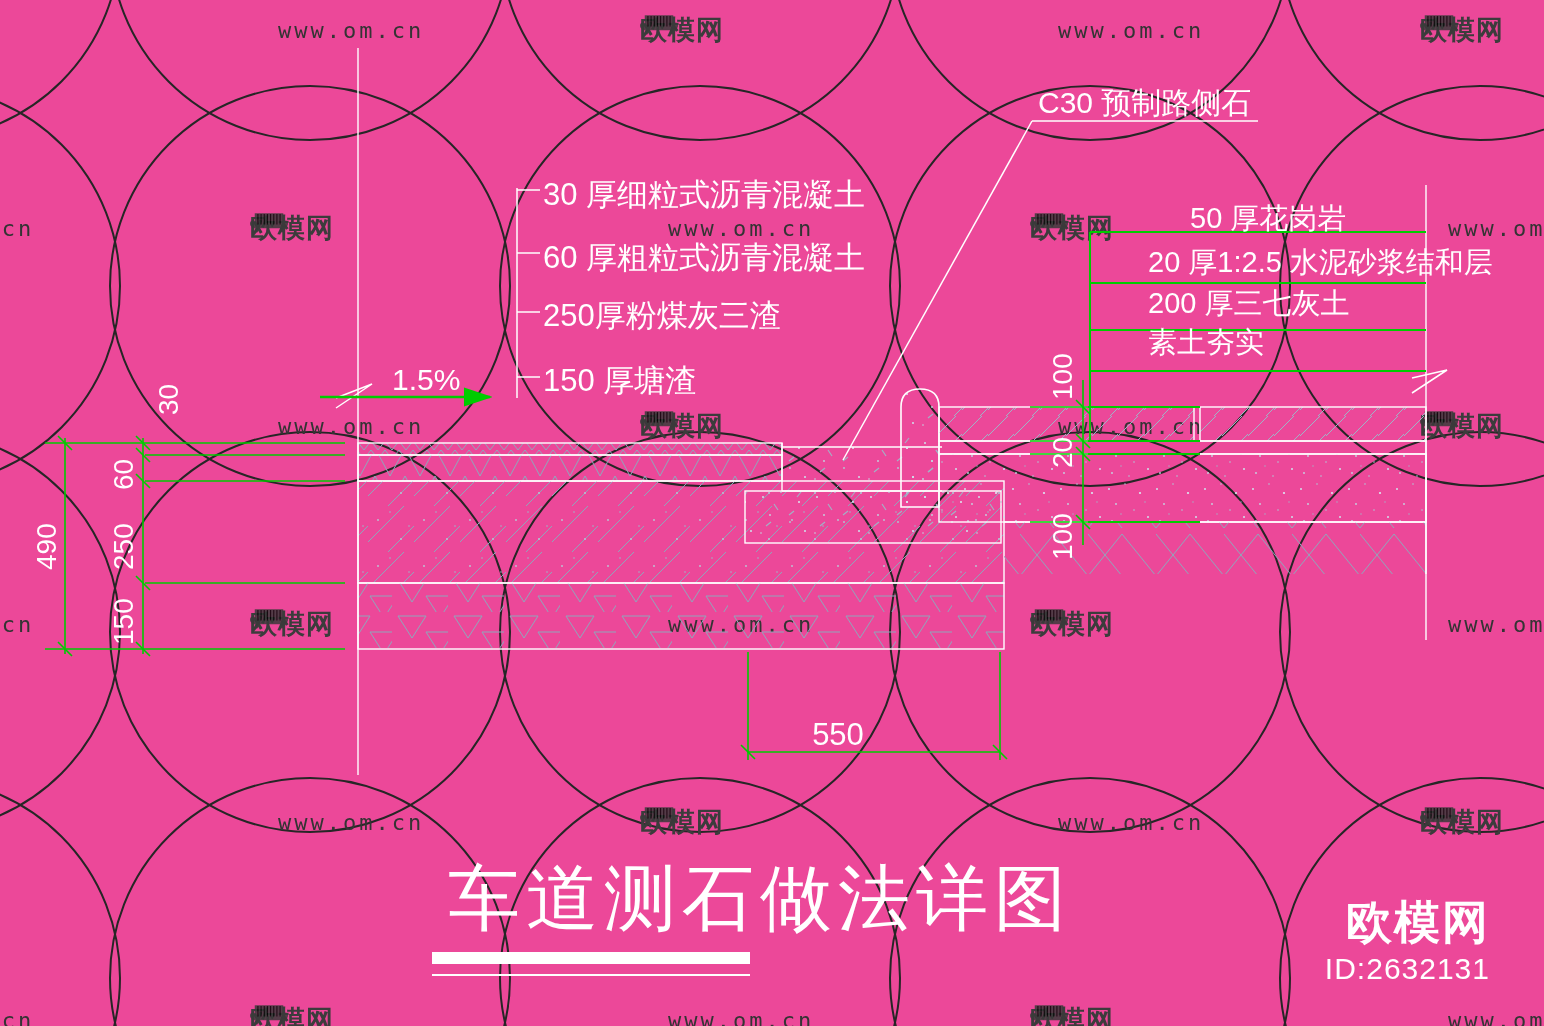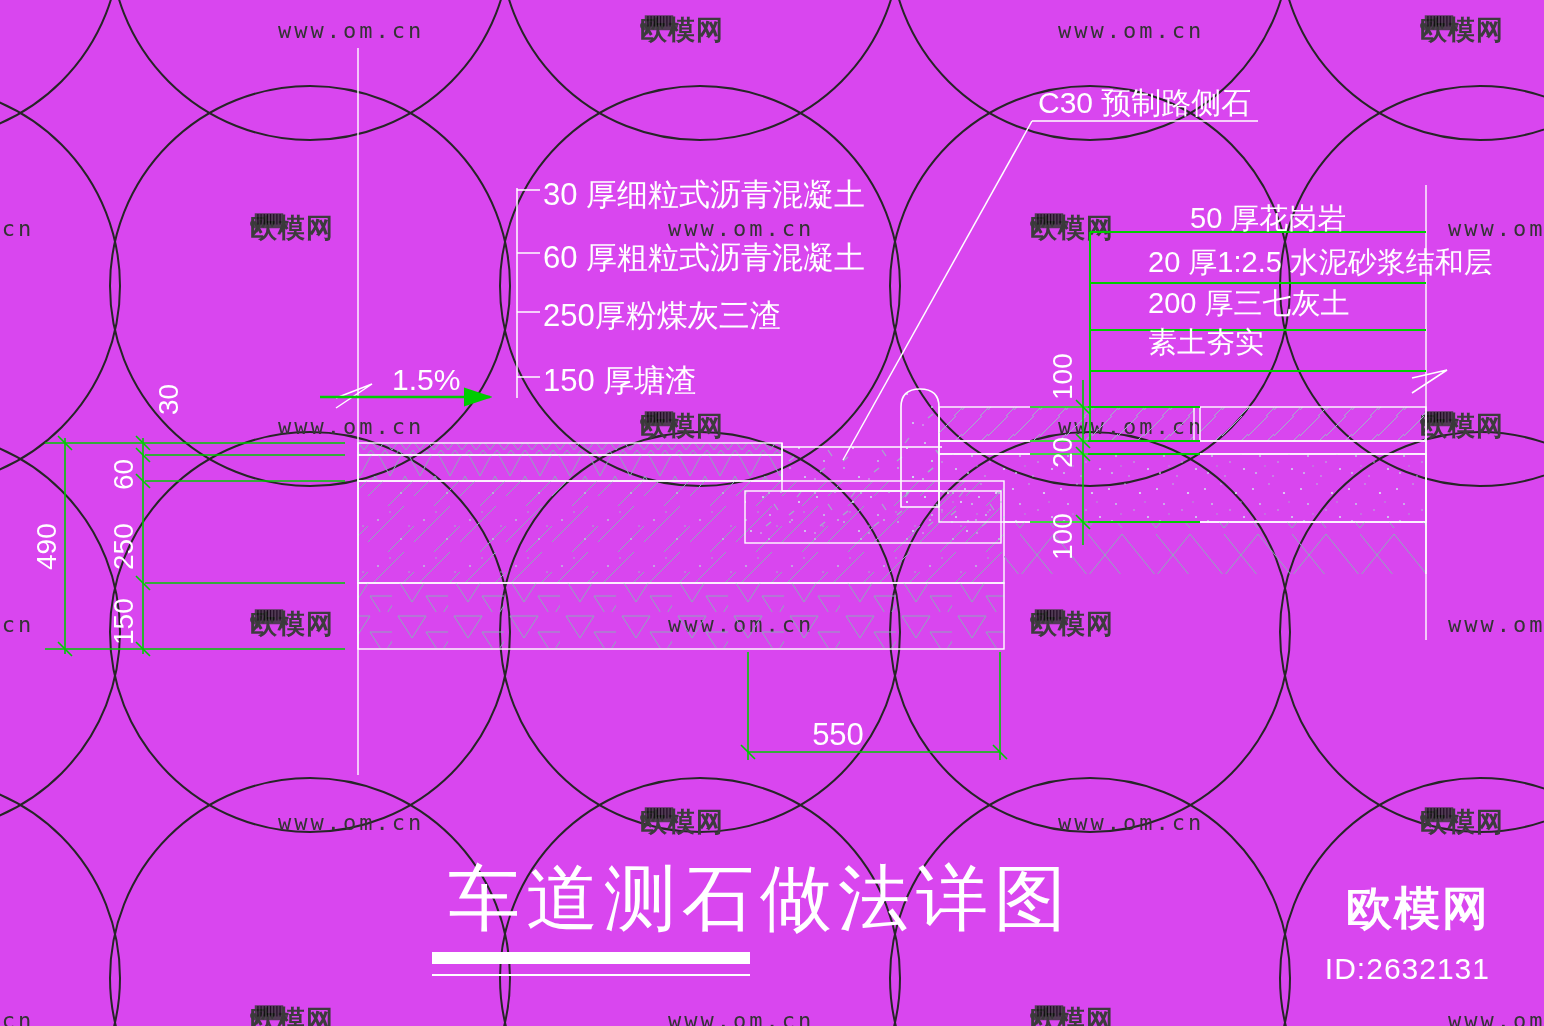--- a/index.html
+++ b/index.html
@@ -1,26 +1,26 @@
 <!DOCTYPE html>
 <html><head>
 <meta charset="utf-8">
 <style>
   html,body{margin:0;padding:0;background:#000;}
   body{width:1544px;height:1026px;overflow:hidden;font-family:"Liberation Sans",sans-serif;}
-  #stage{position:relative;width:1544px;height:1026px;background:#d946ef;overflow:hidden;}
+  #stage{position:relative;width:1544px;height:1026px;background:#ec4899;overflow:hidden;}
   #stage svg{position:absolute;left:0;top:0;}
   .wm-layer{position:absolute;left:0;top:0;width:1544px;height:1026px;pointer-events:none;}
   .wm-tile{position:absolute;display:flex;align-items:center;color:#3a3a3a;white-space:nowrap;}
   .wm-cn{font-size:27px;font-weight:700;letter-spacing:1px;color:#3c3c3c;}
   .wm-url{font-size:22px;letter-spacing:3px;color:#343434;font-family:"DejaVu Sans Mono",monospace;}
   .sofa{width:38px;height:24px;margin-right:7px;opacity:.85;}
   #brand{position:absolute;right:54px;bottom:40px;text-align:right;color:#fff;}
   #brand .bname{font-size:46px;font-weight:700;letter-spacing:2px;line-height:1.05;}
-  #brand .bid{font-size:30px;letter-spacing:1px;margin-top:20px;font-family:"Liberation Sans",sans-serif;}
+  #brand .bid{font-size:30px;letter-spacing:1px;margin-top:6px;font-family:"Liberation Sans",sans-serif;}
   .cadtext{font-family:"Liberation Sans",sans-serif;fill:#fff;}
 </style>
 </head>
 <body>
 
 <div id="stage">
 
   <svg width="1544" height="1026">
     <defs>
       <g id="circgrp"></g>

